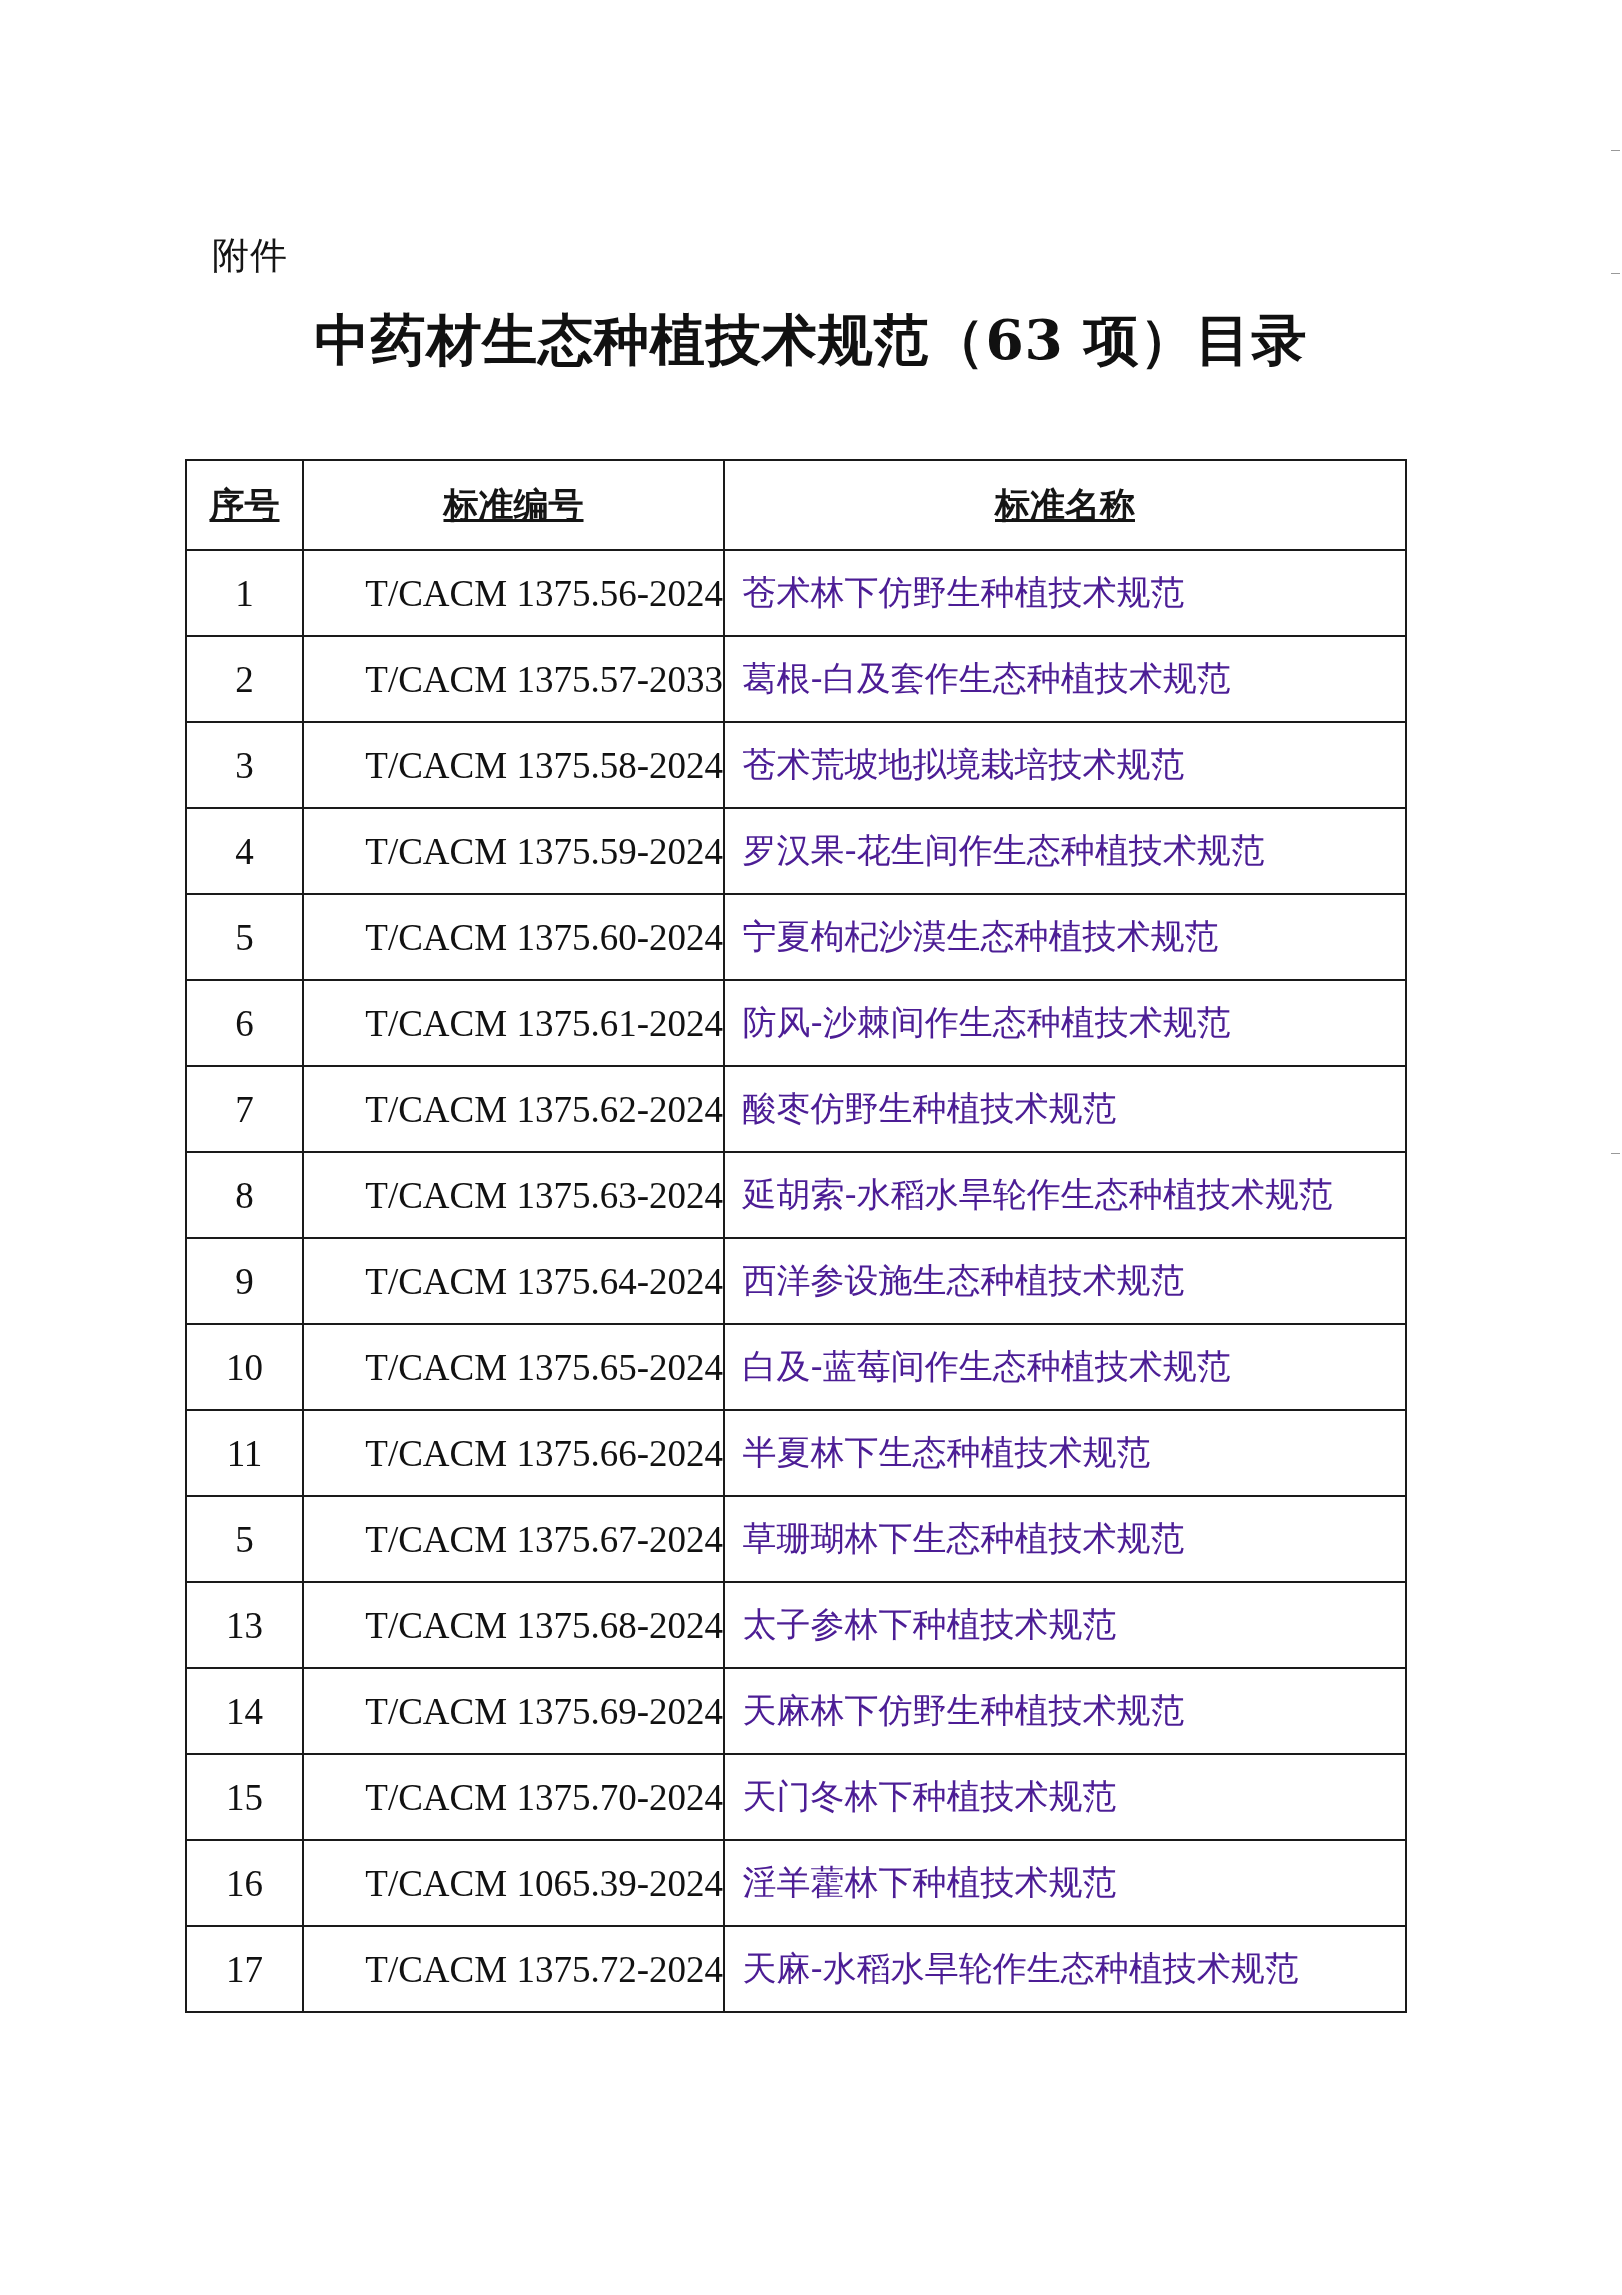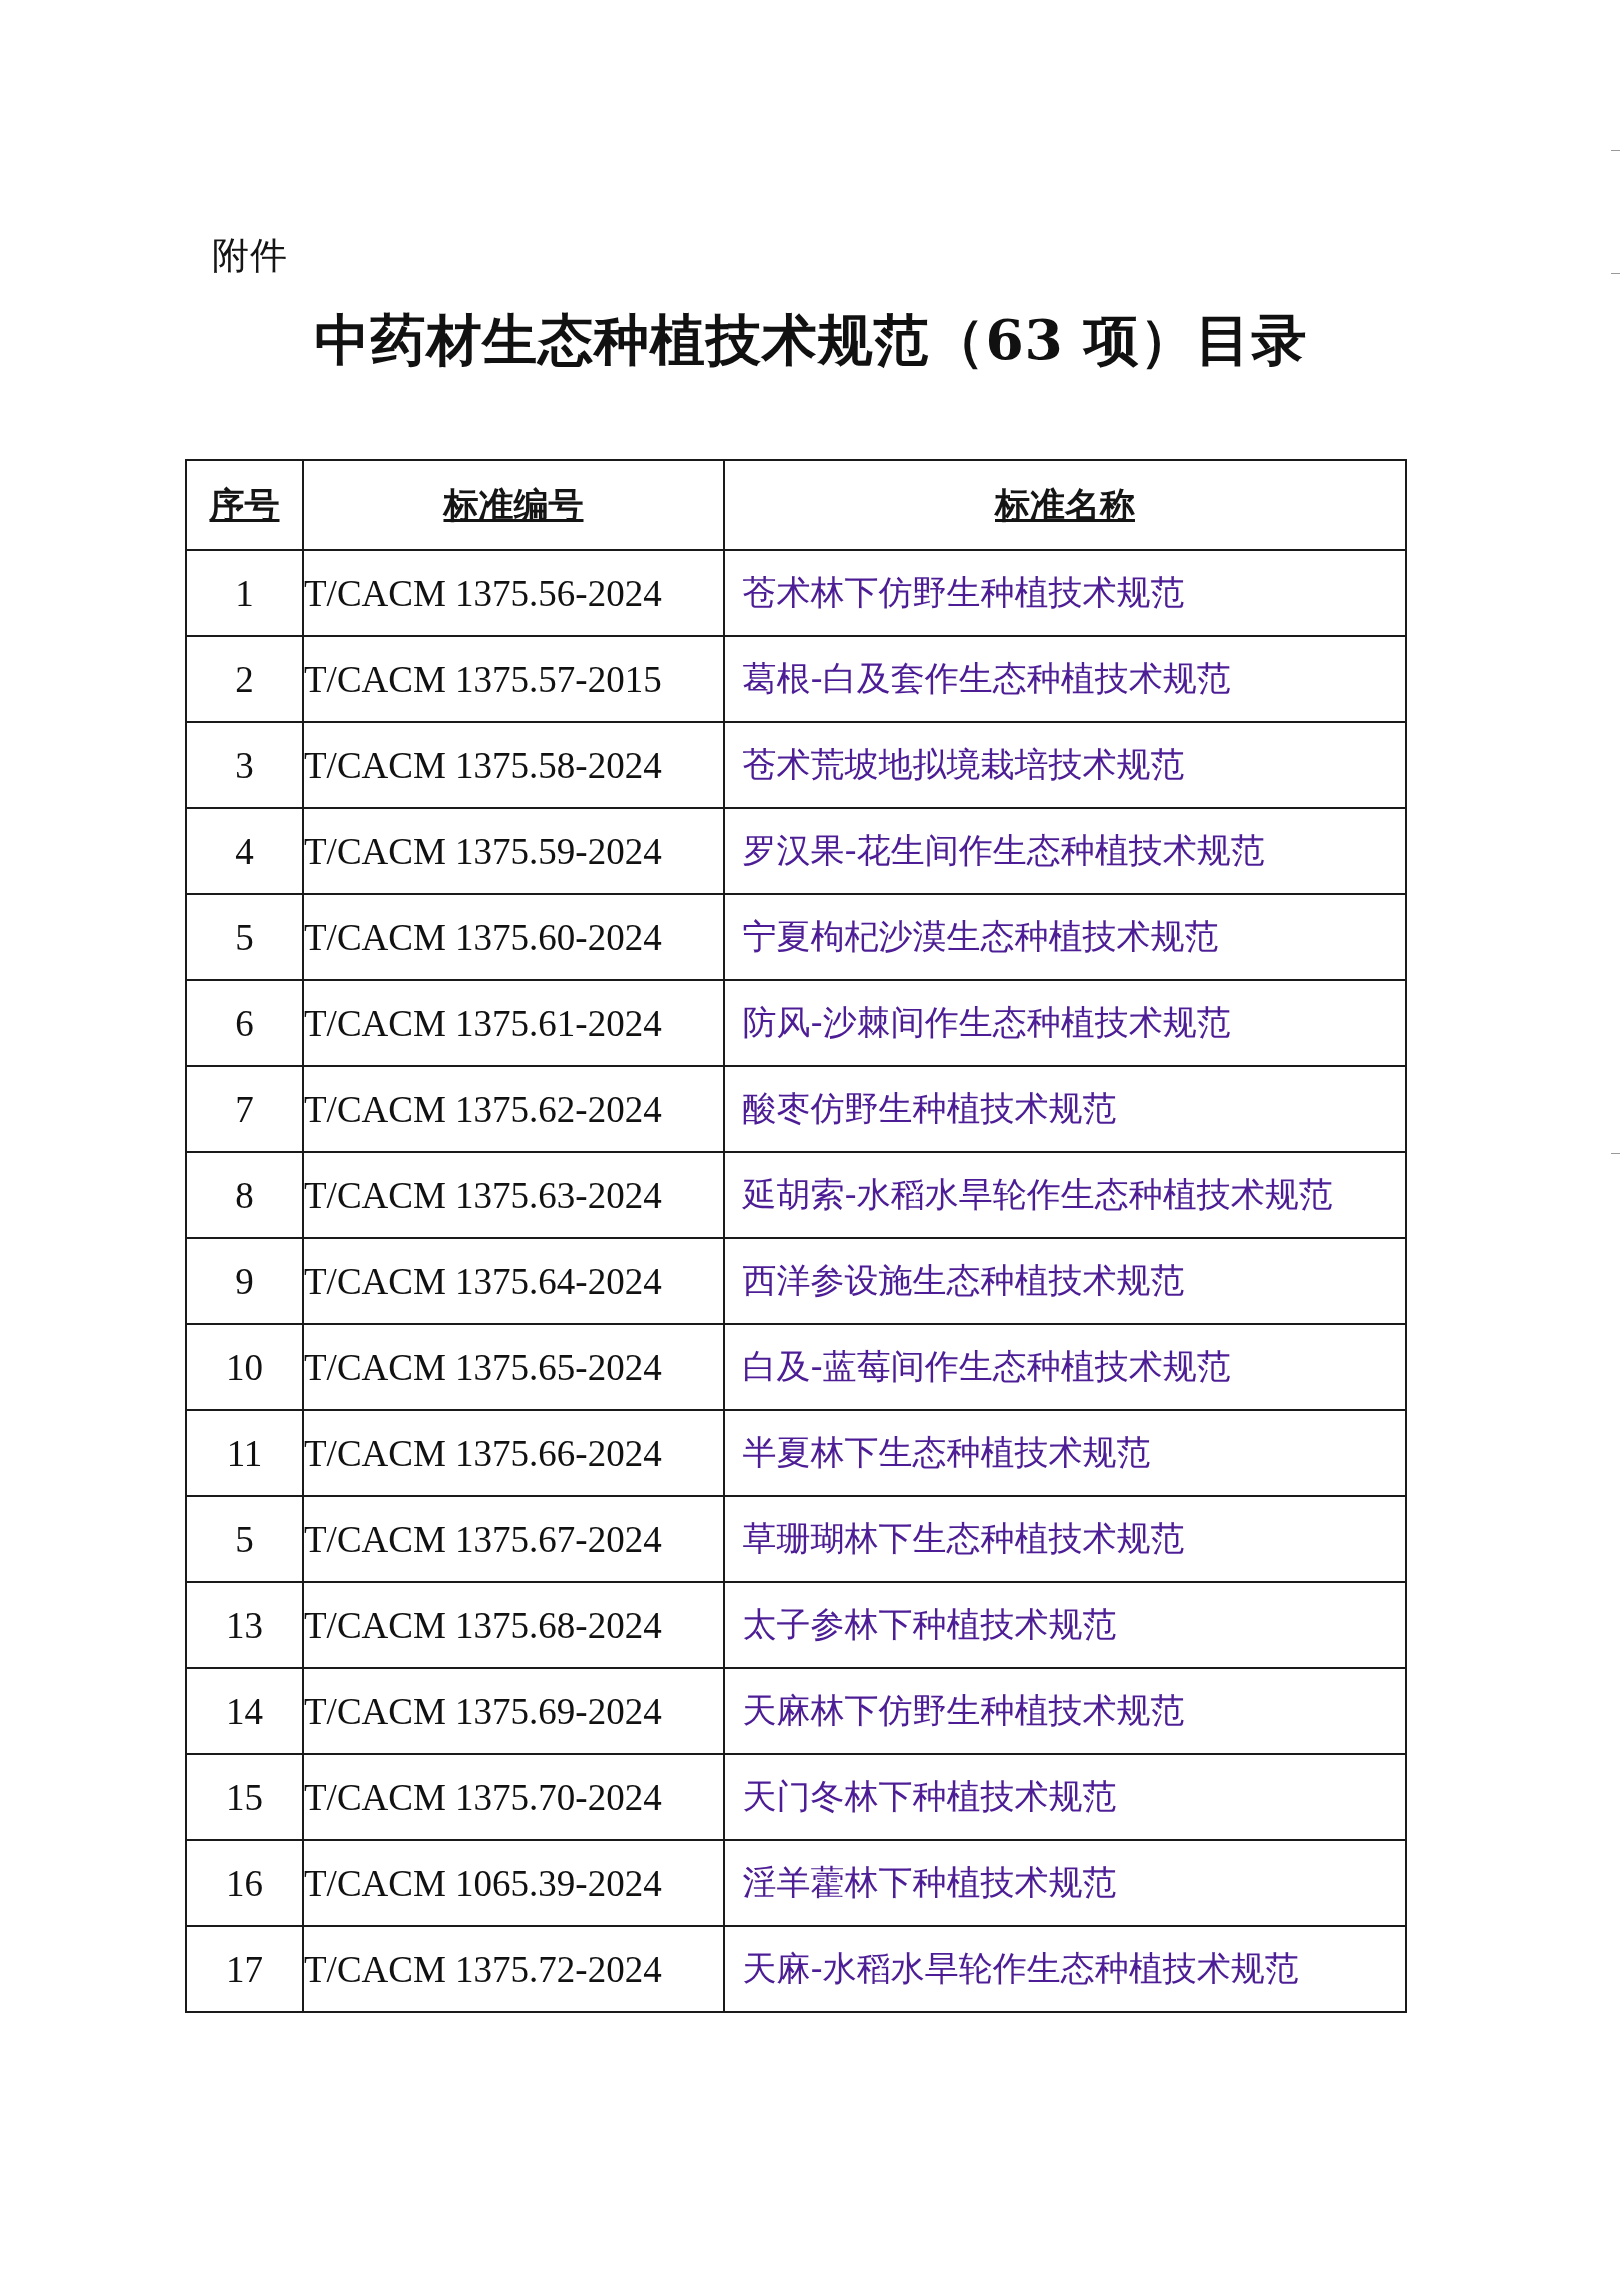--- a/index.html
+++ b/index.html
@@ -13,21 +13,21 @@
   .std-table { position: absolute; left: 185px; top: 459px; border-collapse: collapse;
          table-layout: fixed; }
   .std-table th, .std-table td { border: 2.2px solid #1a1a1a; padding: 0; }
   .std-table th { height: 88px; font-size: 35px; font-weight: bold;
          font-family: "DejaVu Sans", sans-serif; text-align: center; color: #151515; text-decoration: underline; }
   .std-table td { height: 84px; font-size: 35px; }
   .col-no { width: 117px; }
   .col-code { width: 421px; }
   .col-name { width: 682px; }
   td.cell-no { text-align: center; font-family: "Liberation Serif", serif; font-size: 37px; }
-  td.cell-code { text-align: left; font-family: "Liberation Serif", serif; font-size: 37px; }
+  td.cell-code { text-align: right; font-family: "Liberation Serif", serif; font-size: 37px; }
   td.cell-name { text-align: left; padding-left: 17.6px; font-family: "DejaVu Sans", sans-serif;
          font-size: 34px; color: #4c1d95; }
   .edge-mark { position: absolute; right: 1.8px; width: 8.8px; height: 0.9px; background: #999; }
 </style>
 </head>
 <body>
 
 <div class="attach-label">附件</div>
 <div class="doc-title">中药材生态种植技术规范（63 项）目录</div>
 
@@ -49,21 +49,21 @@
     </tr>
   </thead>
   <tbody id="table-body">
       <tr>
         <td class="cell-no">1</td>
         <td class="cell-code">T/CACM 1375.56-2024</td>
         <td class="cell-name">苍术林下仿野生种植技术规范</td>
       </tr>
       <tr>
         <td class="cell-no">2</td>
-        <td class="cell-code">T/CACM 1375.57-2015</td>
+        <td class="cell-code">T/CACM 1375.57-2033</td>
         <td class="cell-name">葛根-白及套作生态种植技术规范</td>
       </tr>
       <tr>
         <td class="cell-no">3</td>
         <td class="cell-code">T/CACM 1375.58-2024</td>
         <td class="cell-name">苍术荒坡地拟境栽培技术规范</td>
       </tr>
       <tr>
         <td class="cell-no">4</td>
         <td class="cell-code">T/CACM 1375.59-2024</td>

